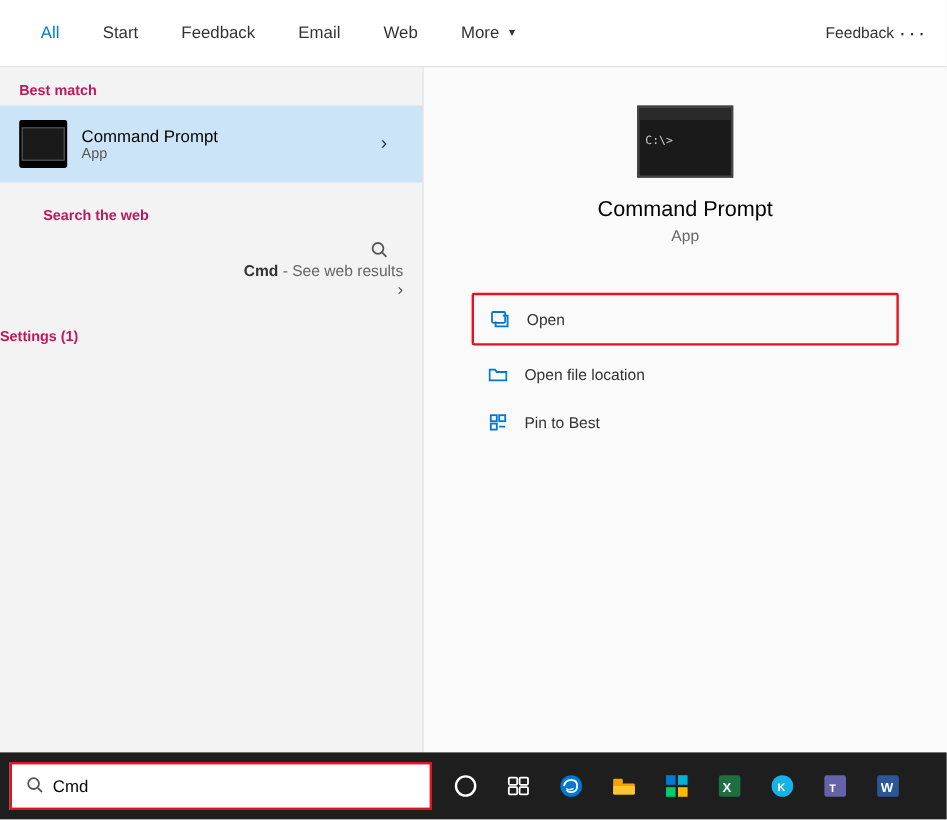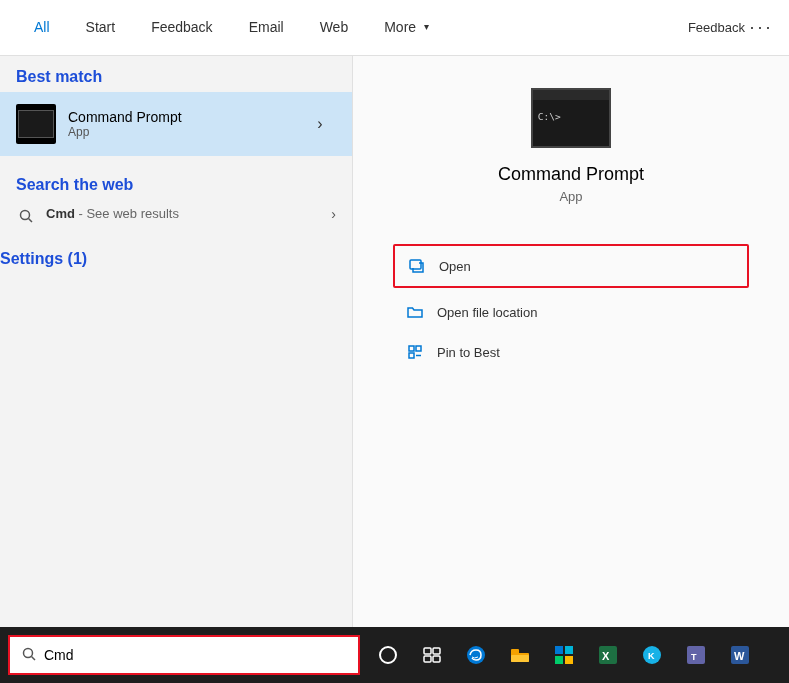--- a/index.html
+++ b/index.html
@@ -72,23 +72,23 @@
     
     .left-panel {
       width: 352px;
       background: #f3f3f3;
       display: flex;
       flex-direction: column;
       padding: 0;
       flex-shrink: 0;
     }
     .section-label {
-      font-size: 16px;
+      font-size: 12px;
       font-weight: 600;
-      color: #1d4ed8;
+      color: #be185d;
       padding: 12px 16px 6px 16px;
     }
 
     
     .best-match-item {
       display: flex;
       align-items: center;
       background: #cce4f7;
       padding: 12px 16px;
       cursor: pointer;
@@ -133,23 +133,24 @@
       font-size: 16px;
       cursor: pointer;
     }
 
     
     .web-search-section {
       padding: 12px 16px 4px 16px;
     }
     .web-search-item {
       display: flex;
-      align-items: flex-start;
+      align-items: flex-end;
       padding: 8px 0;
       cursor: pointer;
+      flex-direction: column;
     }
     .search-icon-small {
       width: 20px;
       height: 20px;
       display: flex;
       align-items: center;
       justify-content: center;
       font-size: 14px;
       color: #555;
       margin-right: 10px;
@@ -335,21 +336,21 @@
         <div class="app-icon-inner"></div>
       </div>
       <div class="best-match-text">
         <div class="best-match-title">Command Prompt</div>
         <div class="best-match-subtitle">App</div>
       </div>
       <div class="arrow-btn">›</div>
     </div>
 
     <div class="web-search-section">
-      <div class="section-label" style="padding: 8px 0 4px 0;">Search the web</div>
+      <div class="section-label" style="padding: 8px 0 4px 0; margin-left: 20px;">Search the web</div>
       <div class="web-search-item">
         <div class="search-icon-small">
           <svg width="14" height="14" viewBox="0 0 14 14" fill="none">
             <circle cx="6" cy="6" r="4.5" stroke="#555" stroke-width="1.5"></circle>
             <line x1="9.5" y1="9.5" x2="13" y2="13" stroke="#555" stroke-width="1.5"></line>
           </svg>
         </div>
         <div class="web-search-text">
           <span class="query">Cmd</span><span class="sub"> - See web results</span>
         </div>

